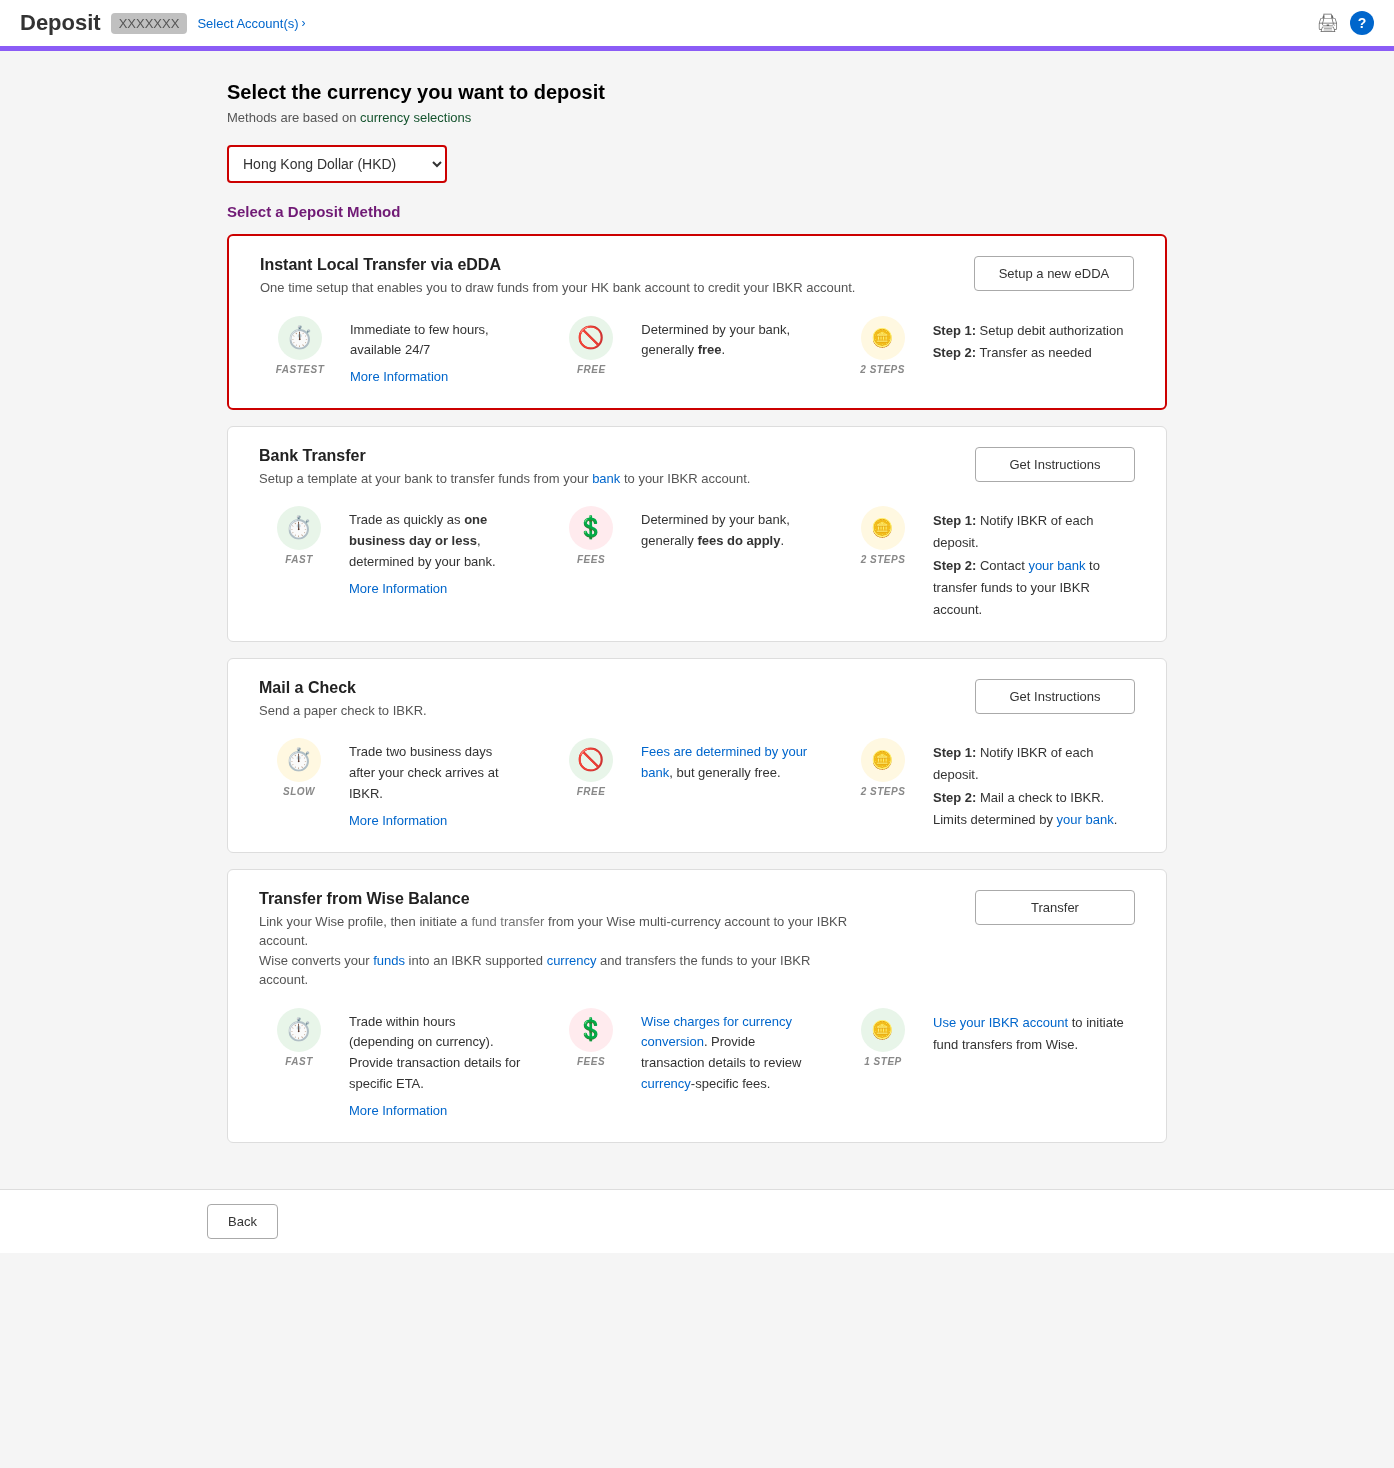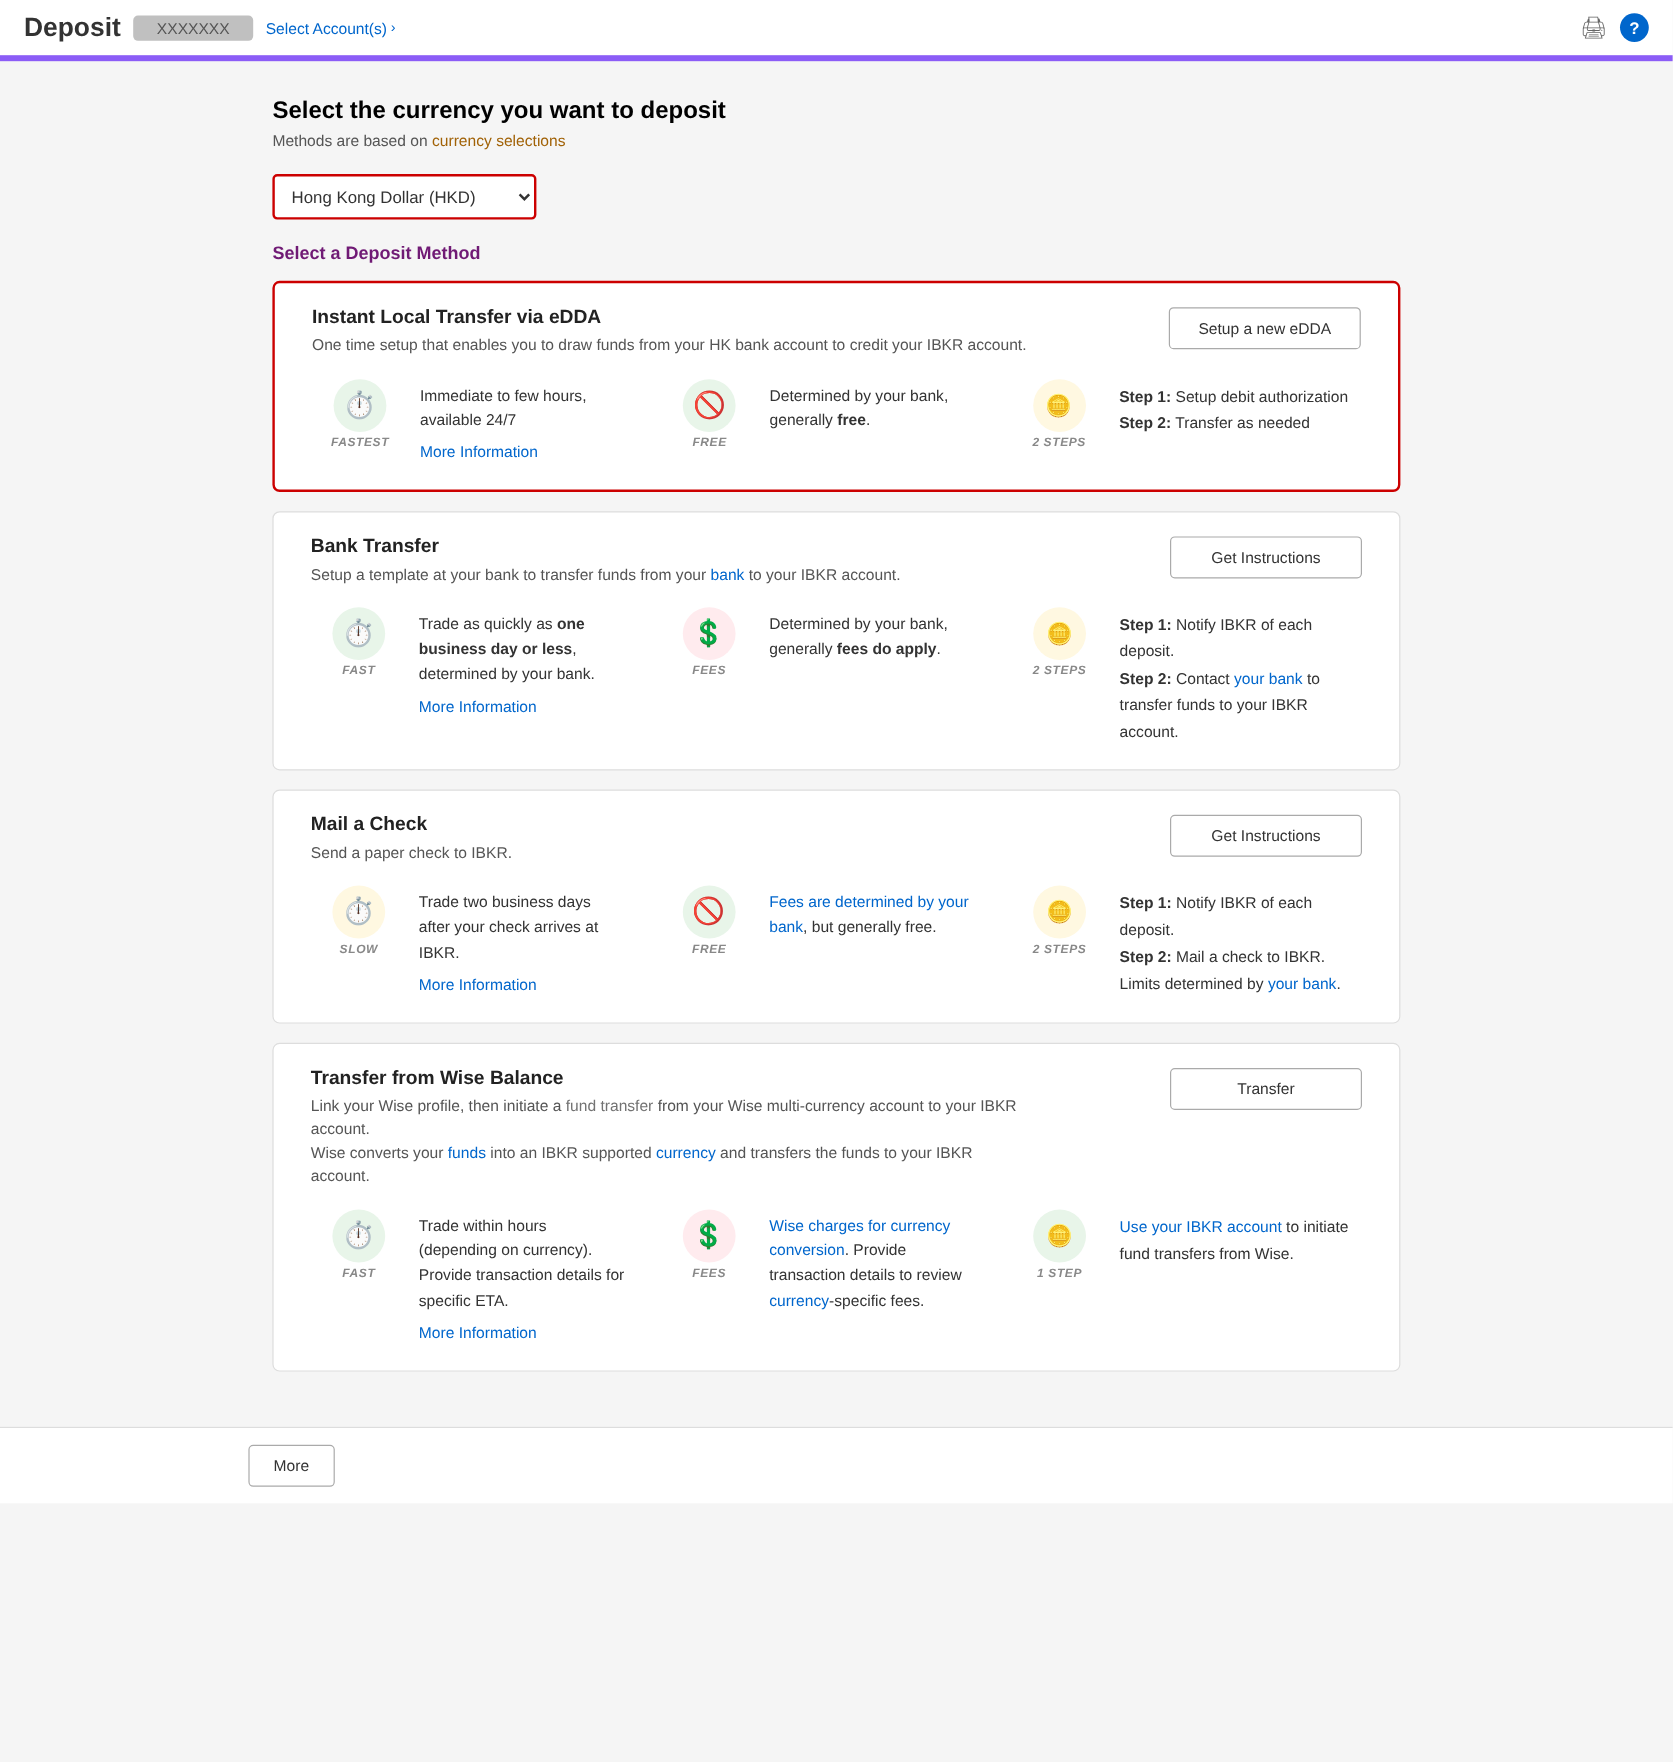--- a/index.html
+++ b/index.html
@@ -15,21 +15,21 @@
       gap: 10px;
     }
     .header-title {
       font-size: 22px;
       font-weight: bold;
       color: #333;
     }
     .header-account-badge {
       background: #c0c0c0;
       border-radius: 4px;
-      padding: 3px 20px;
+      padding: 3px 8px;
       font-size: 13px;
       color: #555;
     }
     .header-select-accounts {
       display: flex;
       align-items: center;
       color: #0066cc;
       font-size: 13px;
       cursor: pointer;
       gap: 3px;
@@ -240,21 +240,21 @@
   <div class="header-icons">
     <div class="header-icon">🖨</div>
     <div class="header-icon" style="background:#0066cc;color:#fff;border-radius:50%;font-size:14px;font-weight:bold;">?</div>
   </div>
 </div>
 
 <div class="main">
 
   <div class="page-title">Select the currency you want to deposit</div>
   <div class="page-subtitle">
-    Methods are based on <span style="color:#a16207;">currency selections</span>
+    Methods are based on <span style="color:#14532d;">currency selections</span>
   </div>
 
   <select class="currency-select">
     <option>Hong Kong Dollar (HKD)</option>
     <option>US Dollar (USD)</option>
     <option>Euro (EUR)</option>
   </select>
 
   <div class="section-label">Select a Deposit Method</div>
 
@@ -439,15 +439,15 @@
           <span style="color:#0066cc;">Use your IBKR account</span> to initiate fund transfers from Wise.
         </div>
       </div>
     </div>
   </div>
 
 </div>
 
 <div style="border-top: 1px solid #ddd; background: #fff; padding: 14px 20px;">
   <div style="max-width:980px; margin: 0 auto;">
-    <button class="back-btn">More</button>
+    <button class="back-btn">Back</button>
   </div>
 </div>
 
 </body></html>

